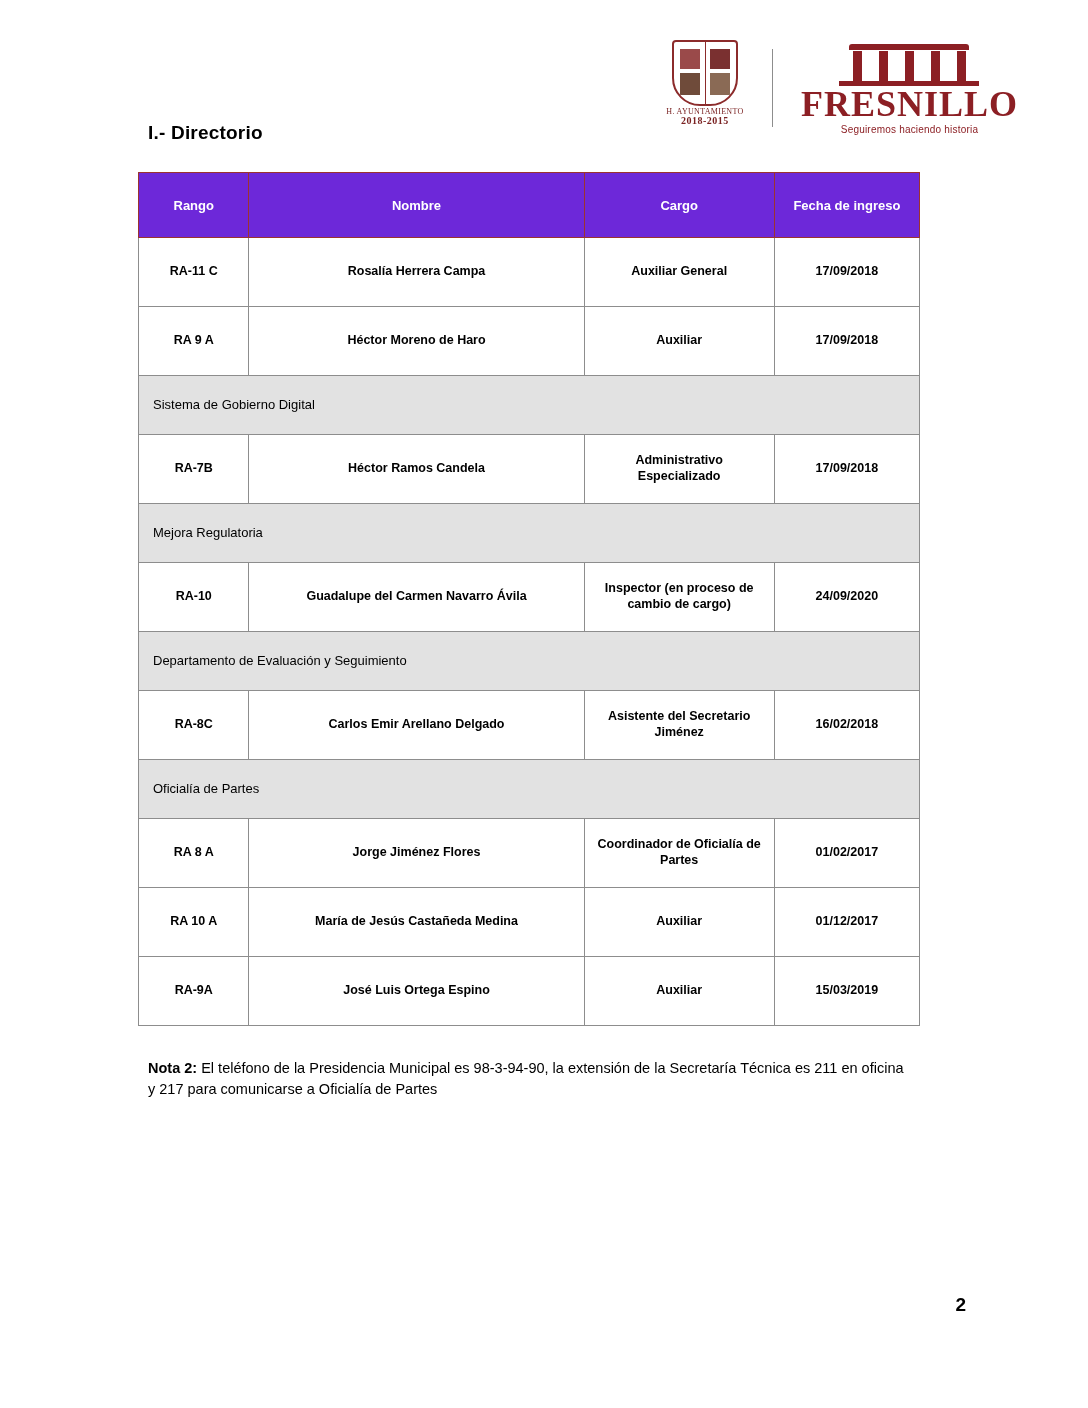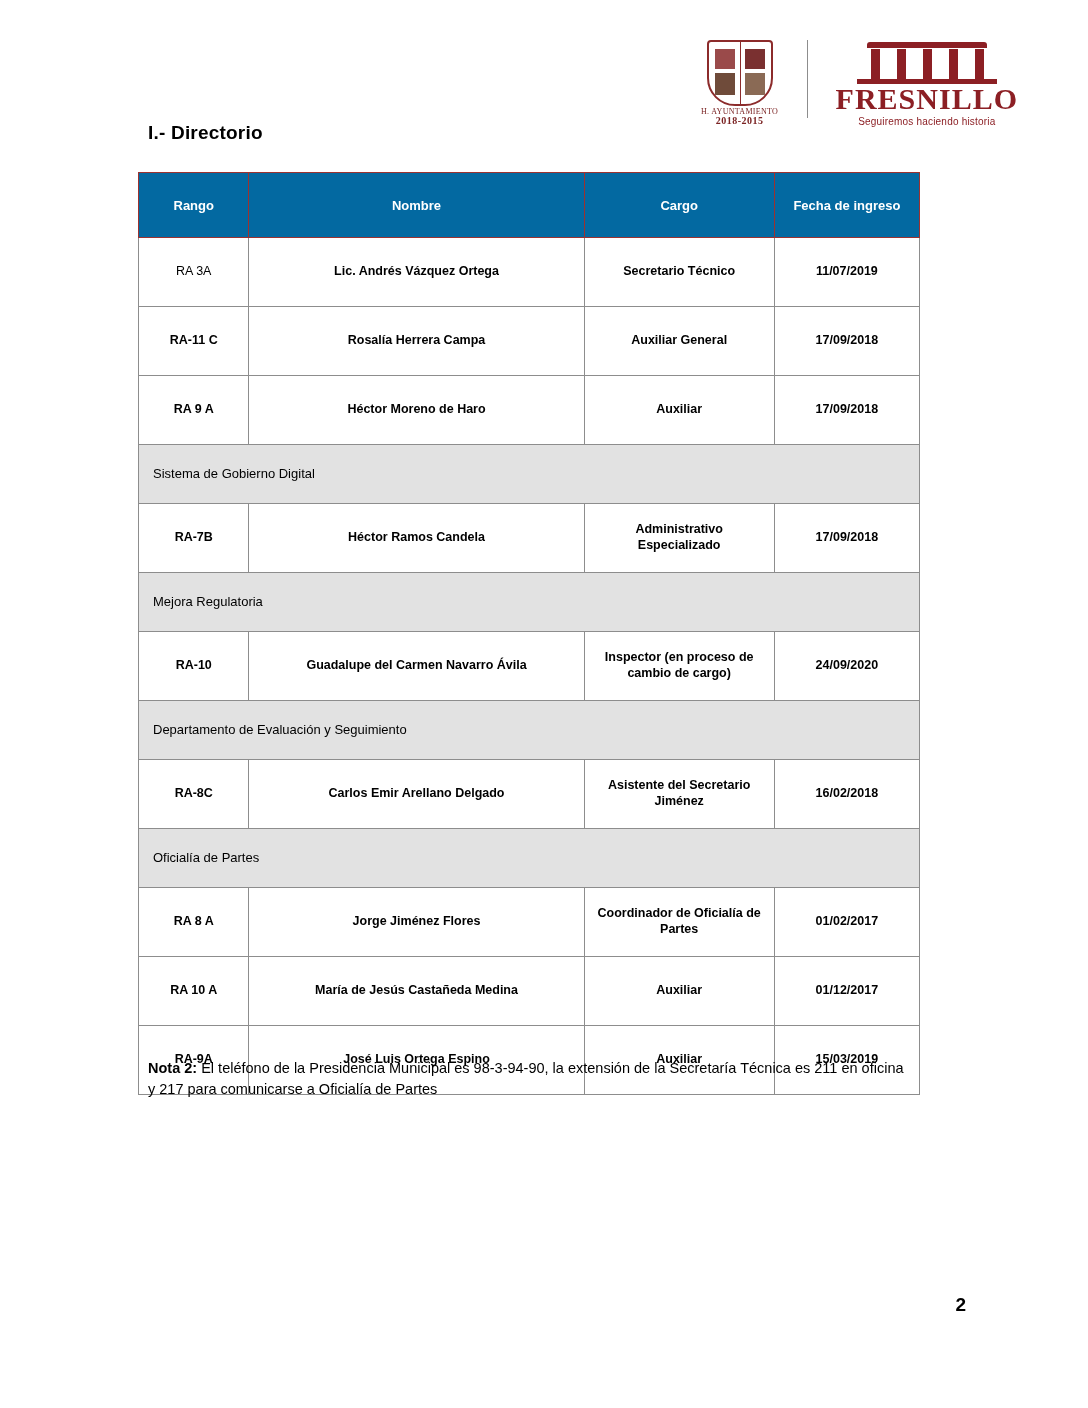--- a/index.html
+++ b/index.html
@@ -20,21 +20,21 @@
     inset: 0;
     padding: 0;
   }
 
   
   .logos {
     position: absolute;
     top: 40px;
     right: 70px;
     display: flex;
-    align-items: flex-start;
+    align-items: center;
     gap: 28px;
   }
   .seal {
     width: 78px;
     height: 96px;
     display: flex;
     flex-direction: column;
     align-items: center;
     justify-content: flex-start;
   }
@@ -109,21 +109,21 @@
     position: absolute;
     top: 2px;
     left: 10px;
     right: 10px;
     height: 6px;
     background: #8c1f24;
     border-radius: 3px 3px 0 0;
   }
   .fres-name {
     font-family: "Liberation Serif", serif;
-    font-size: 30px;
+    font-size: 36px;
     font-weight: bold;
     letter-spacing: 1px;
     line-height: 1;
     color: #8c1f24;
   }
   .fres-tag {
     font-size: 10px;
     letter-spacing: .2px;
     color: #8c1f24;
     margin-top: 2px;
@@ -142,21 +142,21 @@
   
   table.directory {
     position: absolute;
     left: 138px;
     top: 172px;
     width: 782px;
     border-collapse: collapse;
     font-size: 12.5px;
   }
   table.directory th {
-    background: #0369a1;
+    background: #6d28d9;
     color: #ffffff;
     font-weight: bold;
     font-size: 13px;
     height: 56px;
     border: 1px solid #9c3230;
     text-align: center;
     padding: 4px 6px;
   }
   table.directory td {
     border: 1px solid #8d8d8d;
@@ -261,26 +261,20 @@
   <table class="directory">
     <thead>
       <tr>
         <th>Rango</th>
         <th>Nombre</th>
         <th>Cargo</th>
         <th>Fecha de ingreso</th>
       </tr>
     </thead>
     <tbody>
-      <tr class="data-row first-row">
-        <td class="rango">RA 3A</td>
-        <td class="nombre">Lic. Andrés Vázquez Ortega</td>
-        <td class="cargo">Secretario Técnico</td>
-        <td class="fecha">11/07/2019</td>
-      </tr>
       <tr class="data-row">
         <td class="rango">RA-11 C</td>
         <td class="nombre">Rosalía Herrera Campa</td>
         <td class="cargo">Auxiliar General</td>
         <td class="fecha">17/09/2018</td>
       </tr>
       <tr class="data-row">
         <td class="rango">RA 9 A</td>
         <td class="nombre">Héctor Moreno de Haro</td>
         <td class="cargo">Auxiliar</td>

